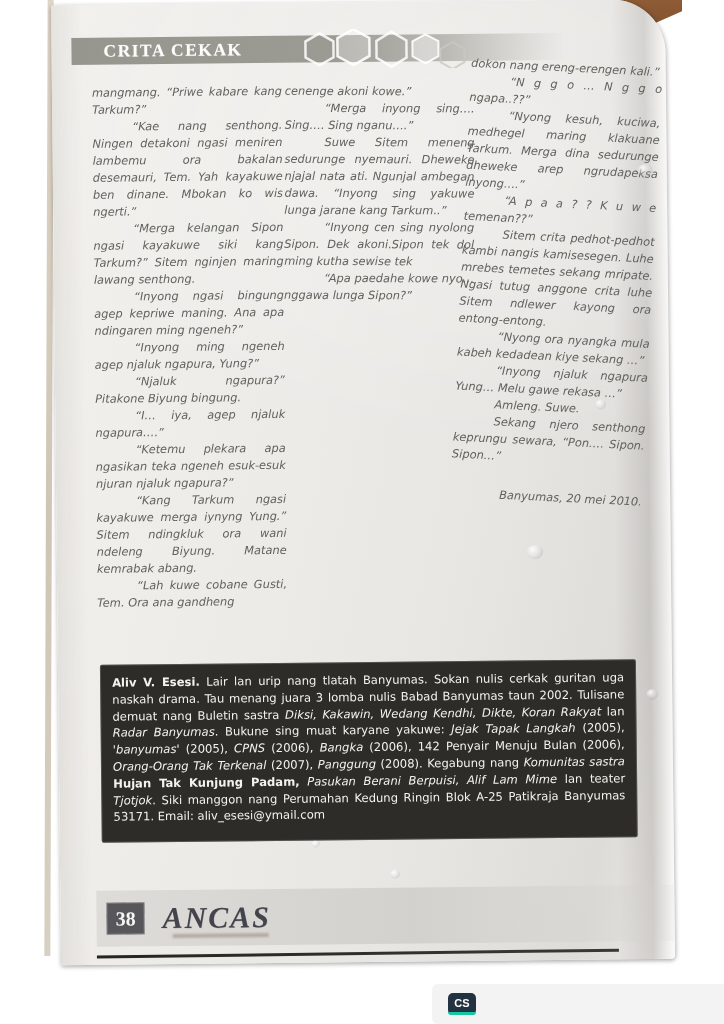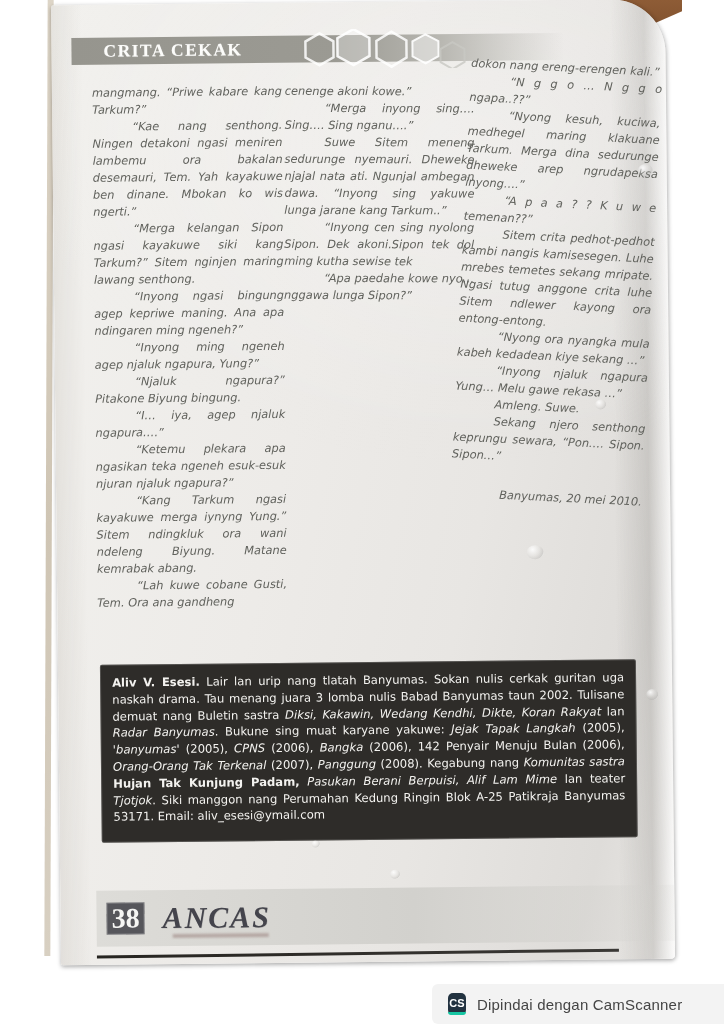--- a/index.html
+++ b/index.html
@@ -82,21 +82,21 @@
 
   
   .footer-band {
     position:absolute; left:36px; top:886px; width:578px; height:56px;
     background:linear-gradient(90deg, rgba(221,220,216,1) 0%, rgba(210,209,205,1) 55%, rgba(210,209,205,0.12) 100%);
     display:flex; align-items:center; padding-left:6px; box-sizing:border-box;
   }
   .page-number {
     width:38px; height:32px; margin-left:4px;
     background:#56565b; color:#f5f5f3; text-align:center;
-    font-family:"Liberation Serif", serif; font-weight:bold; font-size:28px; line-height:32px;
+    font-family:"Liberation Serif", serif; font-weight:bold; font-size:20px; line-height:32px;
     box-shadow:0 0 0 1px rgba(255,255,255,0.25) inset;
   }
   .magazine-wrap { margin-left:18px; position:relative; }
   .magazine {
     font-family:"Liberation Serif", serif; font-weight:bold; font-style:italic;
     font-size:30px; line-height:30px; color:#44444c; letter-spacing:2px;
     text-shadow:0.5px 0.5px 0 rgba(0,0,0,0.15);
   }
   .tagline-blur {
     position:absolute; left:10px; top:31px; width:96px; height:4px;
@@ -117,21 +117,21 @@
   }
 
   
   .cs-badge {
     position:absolute; right:0; bottom:0; width:292px; height:40px;
     background:#f3f3f3; border-radius:6px 0 0 6px;
     display:flex; align-items:center; gap:11px; padding-left:16px;
     box-sizing:border-box; z-index:9;
   }
   .cs-icon {
-    position:relative; width:18px; height:22px; border-radius:5px;
+    position:relative; width:28px; height:22px; border-radius:5px;
     background:#223240; color:#ffffff;
     display:flex; align-items:center; justify-content:center;
     font-family:"Liberation Sans", sans-serif; font-weight:bold; font-size:11px;
     padding-bottom:2px; box-sizing:border-box;
   }
   .cs-icon::after {
     content:""; position:absolute; left:0; right:0; bottom:0; height:3.5px;
     background:#17c6a3; border-radius:0 0 5px 5px;
   }
   .cs-label {
@@ -206,14 +206,13 @@
   <div class="drop" style="left:585px; top:165px; width:15px; height:13px;"></div>
   <div class="drop" style="left:540px; top:400px; width:11px; height:10px;"></div>
   <div class="drop" style="left:470px; top:545px; width:17px; height:14px;"></div>
   <div class="drop" style="left:588px; top:690px; width:12px; height:11px;"></div>
   <div class="drop" style="left:330px; top:868px; width:10px; height:9px;"></div>
   <div class="drop" style="left:252px; top:838px; width:8px; height:7px;"></div>
 </div>
 
 <div class="cs-badge">
   <div class="cs-icon">CS</div>
-  <div class="cs-label">Dipindai dengan CamScanner</div>
 </div>
 
 </body></html>

